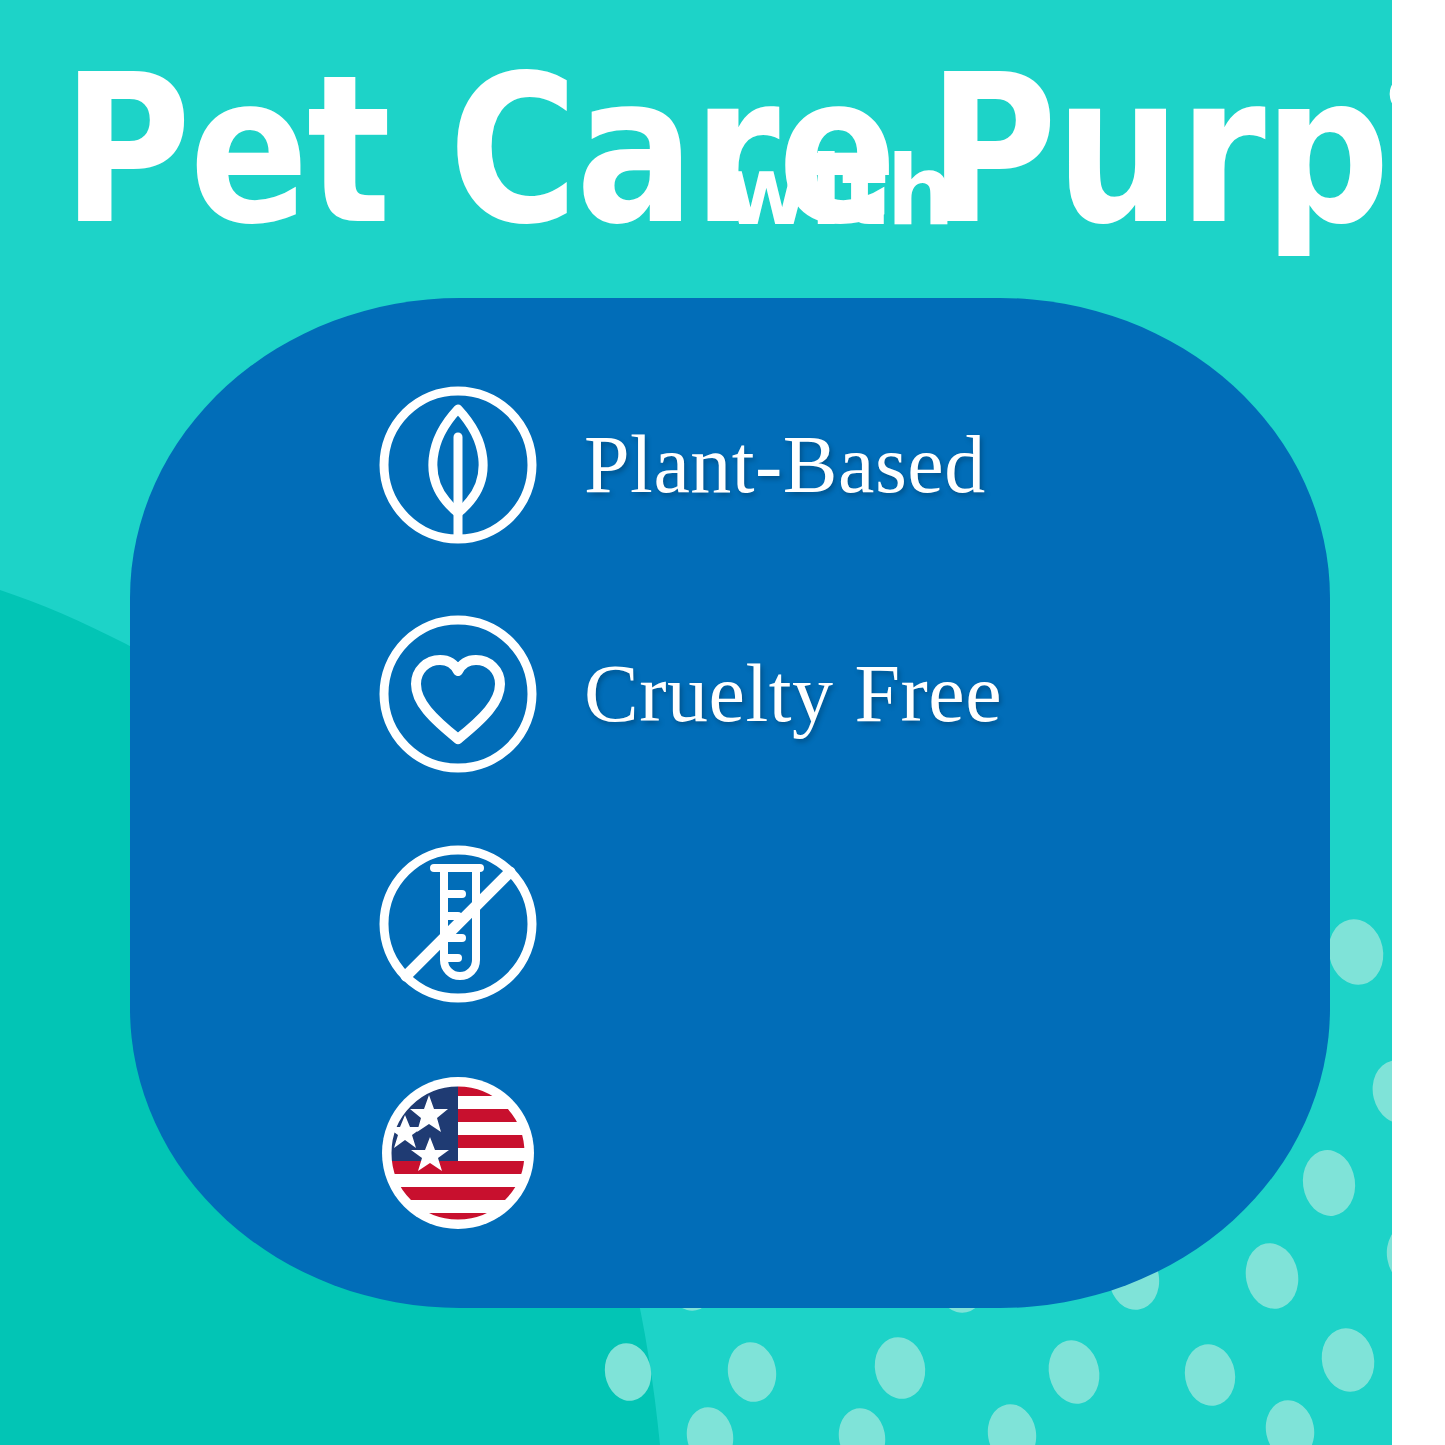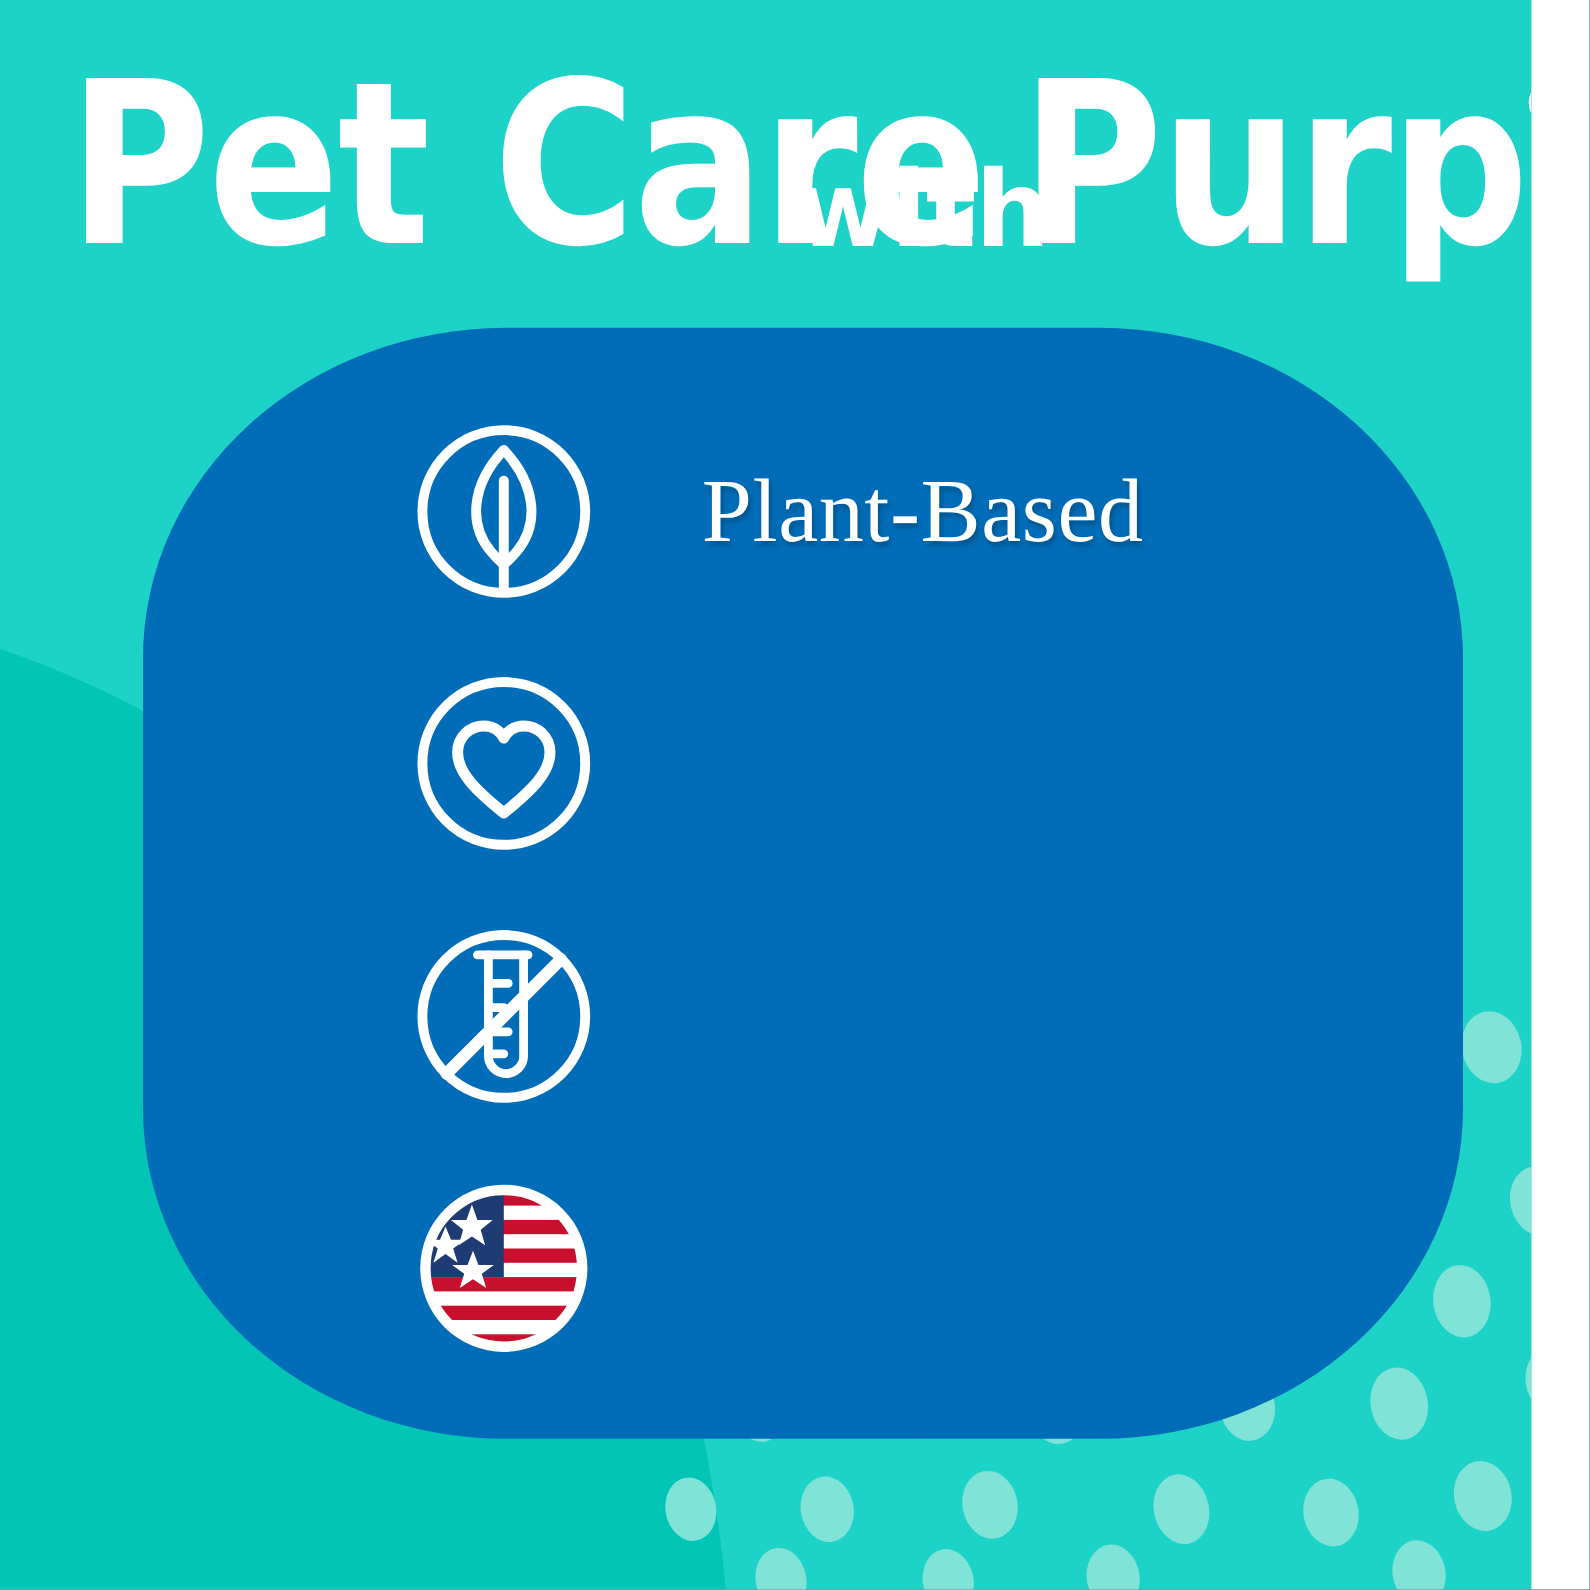--- a/index.html
+++ b/index.html
@@ -72,21 +72,21 @@
     padding-left: 242px;
     box-sizing: border-box;
   }
   .feature-icon {
     width: 172px;
     height: 172px;
     flex: 0 0 172px;
     display: block;
   }
   .feature-label {
-    margin-left: 94px;
+    margin-left: 40px;
     color: #FFFFFF;
     font-family: "Liberation Serif", serif;
     font-size: 82px;
     line-height: 1;
     letter-spacing: 0.5px;
     white-space: nowrap;
     text-shadow: 2px 3px 5px rgba(0,0,0,0.25);
   }
 </style>
 </head>
@@ -146,20 +146,21 @@
       <div class="feature-label">Plant-Based</div>
     </div>
 
     <div class="feature-row">
       <svg class="feature-icon" viewBox="0 0 172 172" xmlns="http://www.w3.org/2000/svg">
         <circle cx="86" cy="86" r="74" fill="none" stroke="#FFFFFF" stroke-width="9"></circle>
         <path d="M86 131 C60 110 44 94 44 76 C44 62 55 52 68 52
                  C77 52 83 57 86 63 C89 57 95 52 104 52
                  C117 52 128 62 128 76 C128 94 112 110 86 131 Z" fill="none" stroke="#FFFFFF" stroke-width="10" stroke-linejoin="round"></path>
       </svg>
+      <div class="feature-label">Cruelty Free</div>
     </div>
 
     <div class="feature-row">
       <svg class="feature-icon" viewBox="0 0 172 172" xmlns="http://www.w3.org/2000/svg">
         <circle cx="86" cy="86" r="74" fill="none" stroke="#FFFFFF" stroke-width="9"></circle>
         <g stroke="#FFFFFF" stroke-width="8" fill="none" stroke-linecap="round">
           <line x1="62" y1="30" x2="108" y2="30"></line>
           <path d="M72 30 L72 122 A16 16 0 0 0 104 122 L104 30" stroke-linejoin="round"></path>
           <line x1="72" y1="56" x2="90" y2="56"></line>
           <line x1="72" y1="78" x2="86" y2="78"></line>

